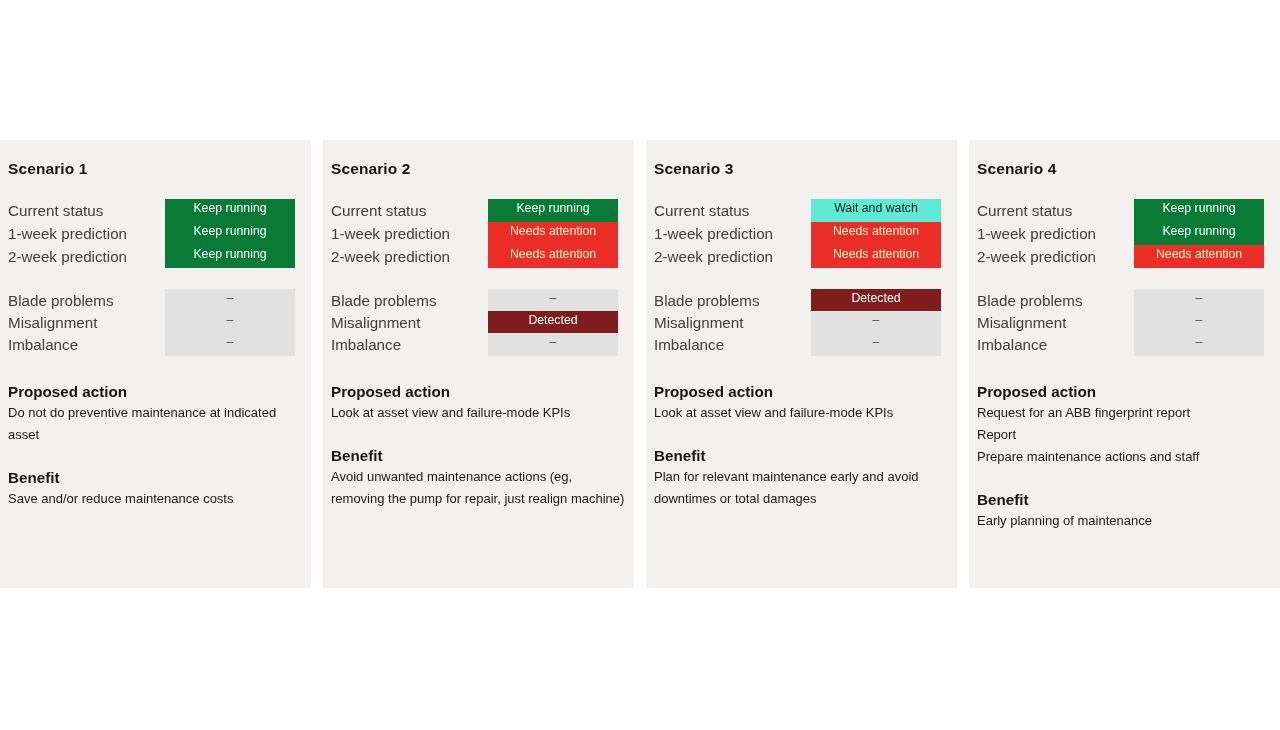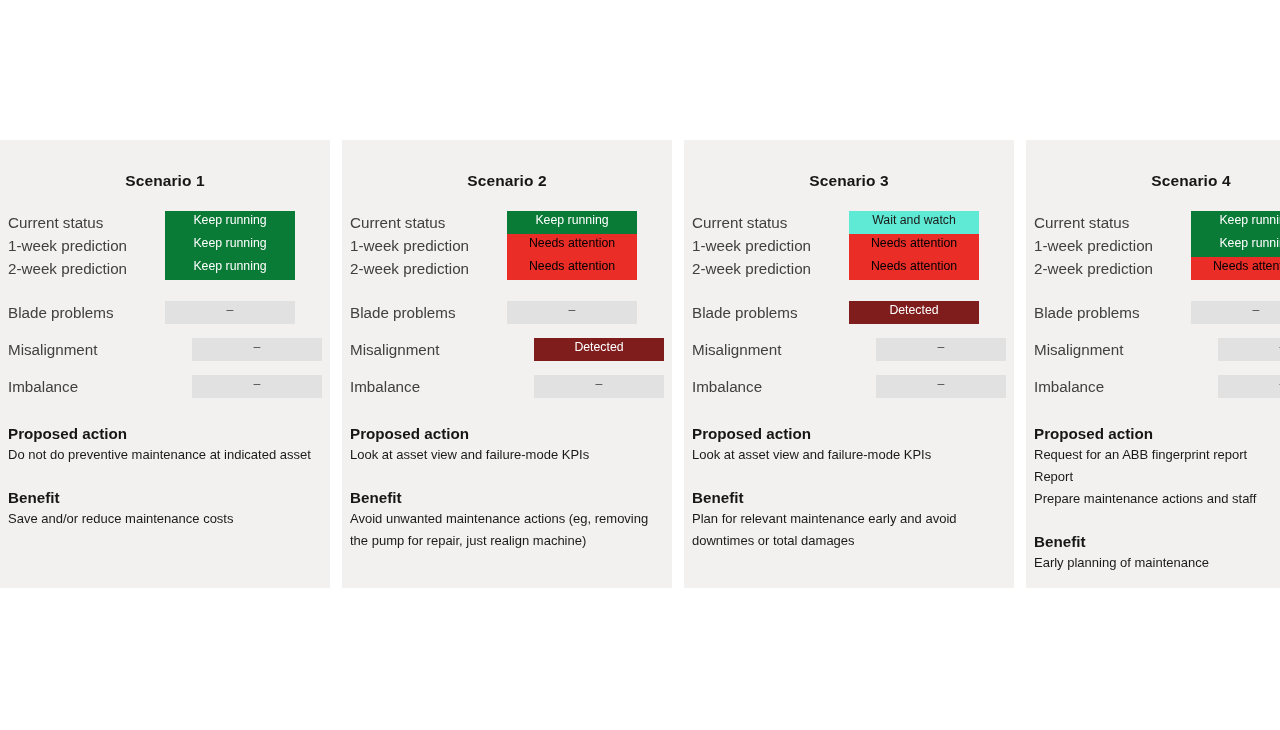--- a/index.html
+++ b/index.html
@@ -28,24 +28,23 @@
     background: #f2f1f0;
     position: relative;
     padding: 0 8px;
     box-sizing: border-box;
   }
   .card-title {
     font-size: 15.5px;
     font-weight: bold;
     letter-spacing: 0.1px;
     margin: 0;
-    padding-top: 31px;
+    padding-top: 19px;
     color: #161616;
     line-height: 20px;
-    text-align: center;
   }
   .status-block {
     margin-top: 20px;
   }
   .status-row {
     display: flex;
     align-items: center;
     height: 23px;
     margin-bottom: 0px;
   }
@@ -66,34 +65,34 @@
     height: 23px;
     line-height: 19px;
     text-align: center;
     font-size: 12.3px;
     border-radius: 0;
     box-sizing: border-box;
     white-space: nowrap;
     overflow: hidden;
   }
   .badge.green  { background: #0a7a37; color: #ffffff; }
-  .badge.red    { background: #eb2d28; color: #000000; }
+  .badge.red    { background: #eb2d28; color: #fef9c3; }
   .badge.yellow { background: #5eead4; color: #1a1a1a; }
   .badge.gray   { background: #e2e1e1; color: #4a4a4a; }
   .badge.darkgray { background: #7f1d1d; color: #ffffff; }
 
   .fault-block {
     margin-top: 21px;
   }
   .fault-row {
     display: flex;
     align-items: center;
     height: 22px;
   }
-  .fault-row + .fault-row { margin-top: 15px; gap: 27px; }
+  .fault-row + .fault-row { margin-top: 0px; }
 
   .text-block {
     margin-top: 26px;
   }
   .block-heading {
     font-size: 15.2px;
     font-weight: bold;
     line-height: 21px;
     color: #161616;
     margin: 0;

